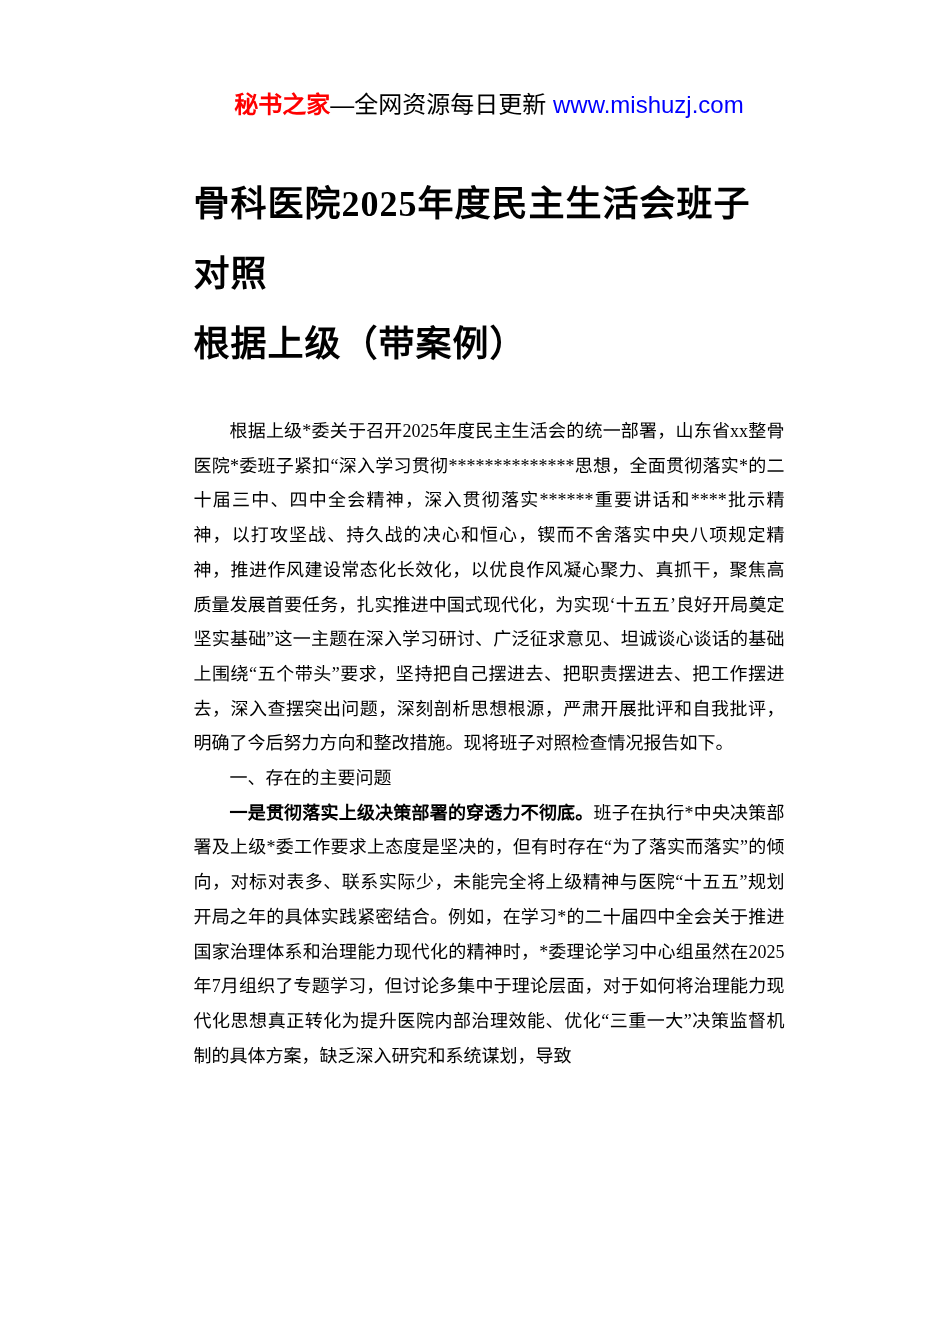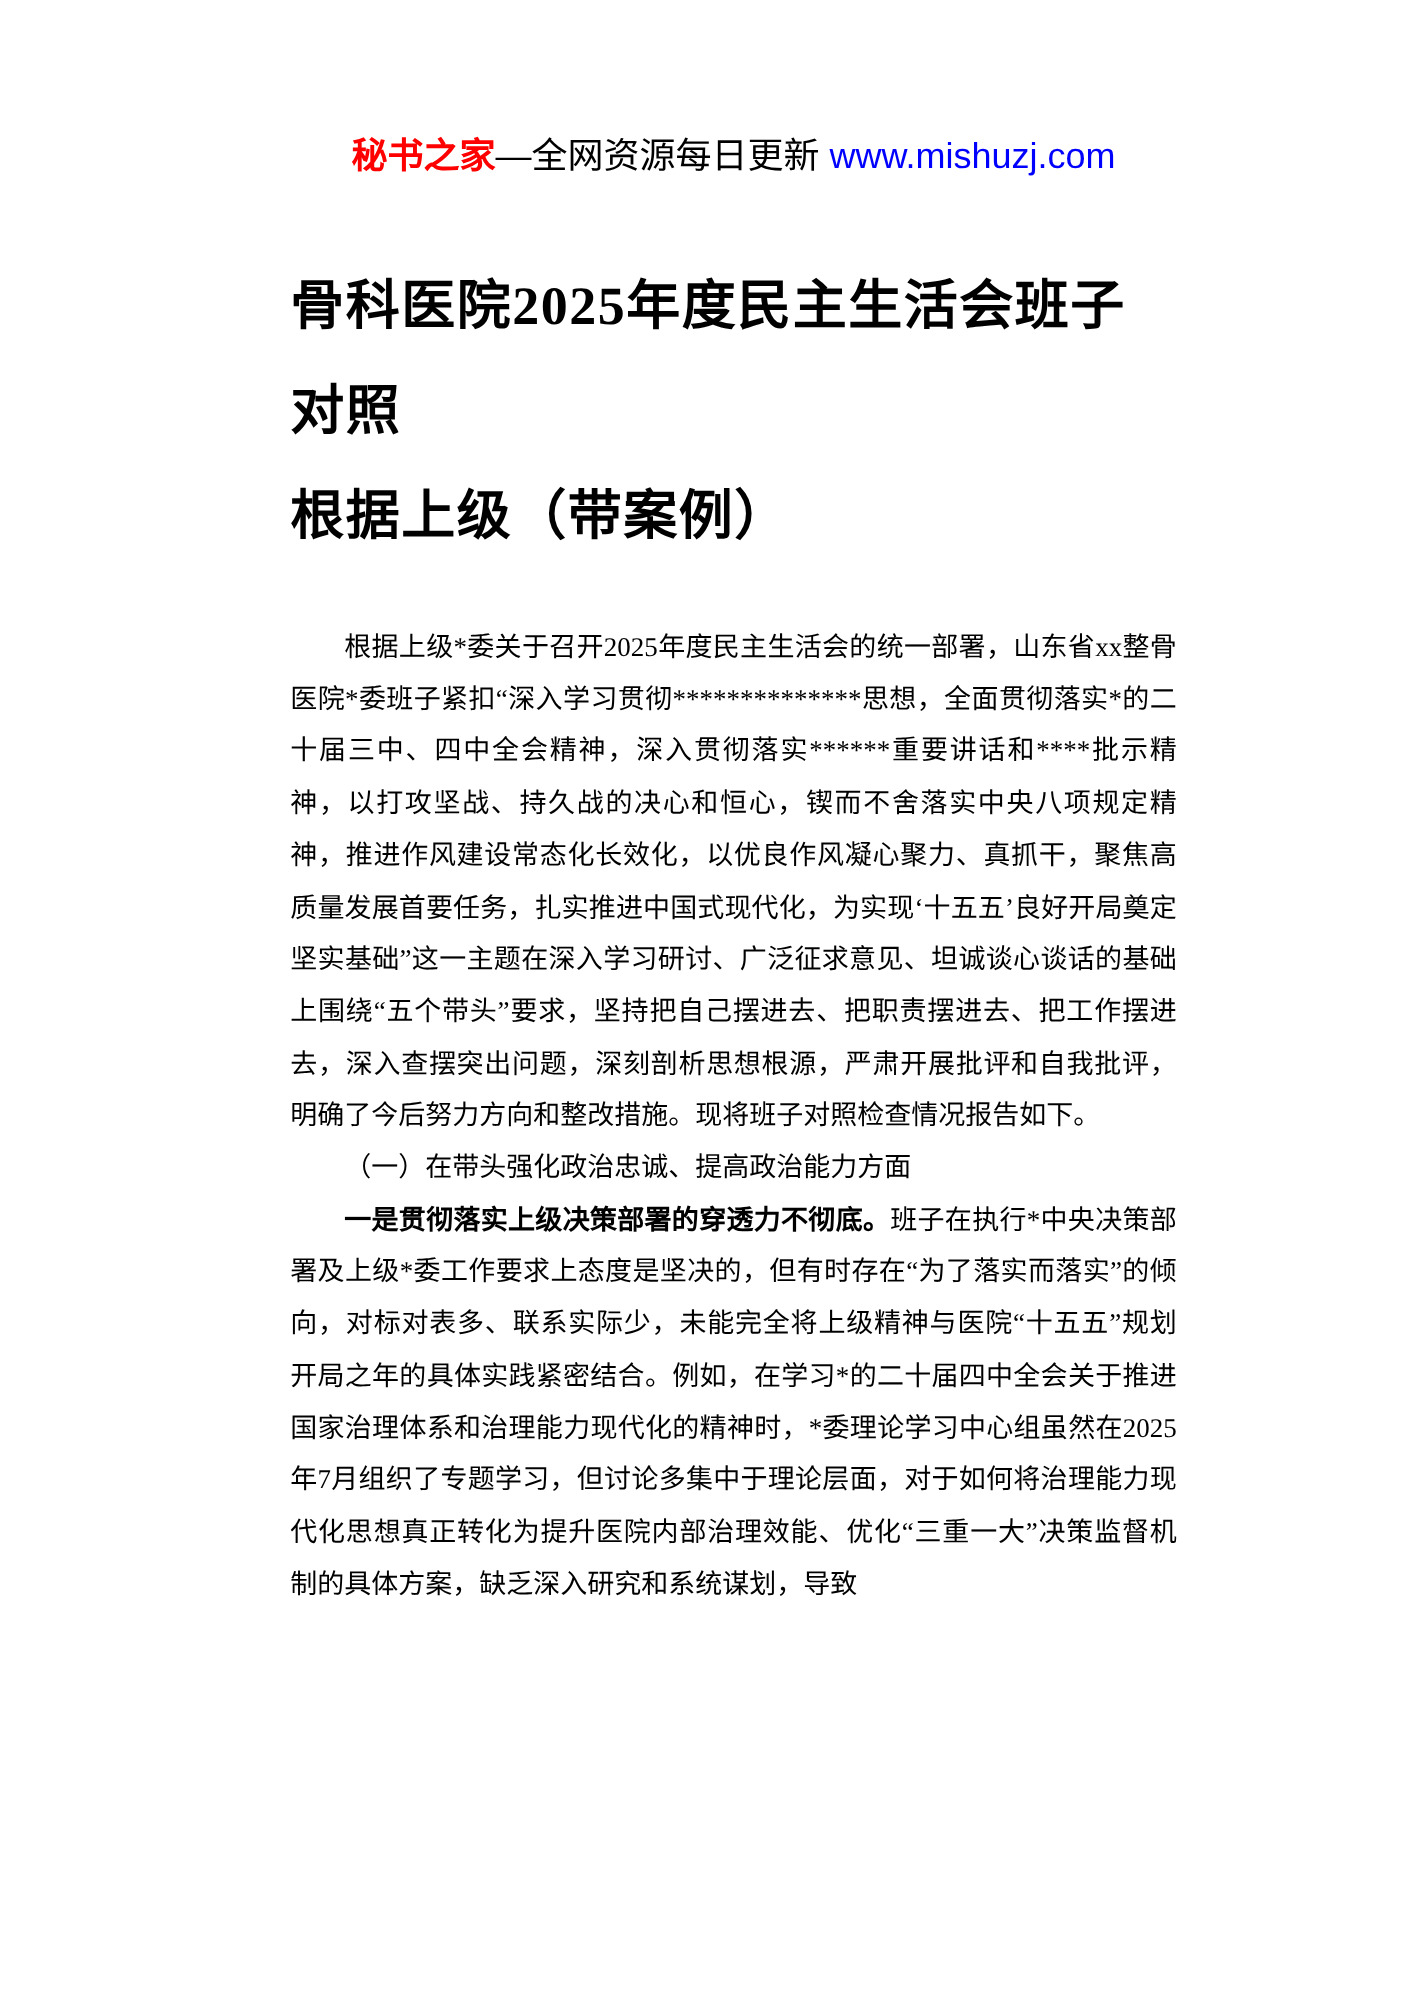--- a/index.html
+++ b/index.html
@@ -72,17 +72,17 @@
 
   <div class="doc-header"><span class="brand">秘书之家</span><span class="tagline">—全网资源每日更新 </span><span class="url">www.mishuzj.com</span></div>
 
   <h1 class="doc-title">
     <span class="title-line">骨科医院2025年度民主生活会班子对照</span>
     <span class="title-line">根据上级（带案例）</span>
   </h1>
 
   <div class="doc-body">
     <p class="para">根据上级*委关于召开2025年度民主生活会的统一部署，山东省xx整骨医院*委班子紧扣“深入学习贯彻**************思想，全面贯彻落实*的二十届三中、四中全会精神，深入贯彻落实******重要讲话和****批示精神，以打攻坚战、持久战的决心和恒心，锲而不舍落实中央八项规定精神，推进作风建设常态化长效化，以优良作风凝心聚力、真抓干，聚焦高质量发展首要任务，扎实推进中国式现代化，为实现‘十五五’良好开局奠定坚实基础”这一主题在深入学习研讨、广泛征求意见、坦诚谈心谈话的基础上围绕“五个带头”要求，坚持把自己摆进去、把职责摆进去、把工作摆进去，深入查摆突出问题，深刻剖析思想根源，严肃开展批评和自我批评，明确了今后努力方向和整改措施。现将班子对照检查情况报告如下。</p>
-    <p class="para">（一）在带头强化政治忠诚、提高政治能力方面</p>
+    <p class="para">一、存在的主要问题</p>
     <p class="para"><b class="lead">一是贯彻落实上级决策部署的穿透力不彻底。</b><span>班子在执行*中央决策部署及上级*委工作要求上态度是坚决的，但有时存在“为了落实而落实”的倾向，对标对表多、联系实际少，未能完全将上级精神与医院“十五五”规划开局之年的具体实践紧密结合。例如，在学习*的二十届四中全会关于推进国家治理体系和治理能力现代化的精神时，*委理论学习中心组虽然在2025年7月组织了专题学习，但讨论多集中于理论层面，对于如何将治理能力现代化思想真正转化为提升医院内部治理效能、优化“三重一大”决策监督机制的具体方案，缺乏深入研究和系统谋划，导致</span></p>
   </div>
 
 </div>
 
 </body></html>

